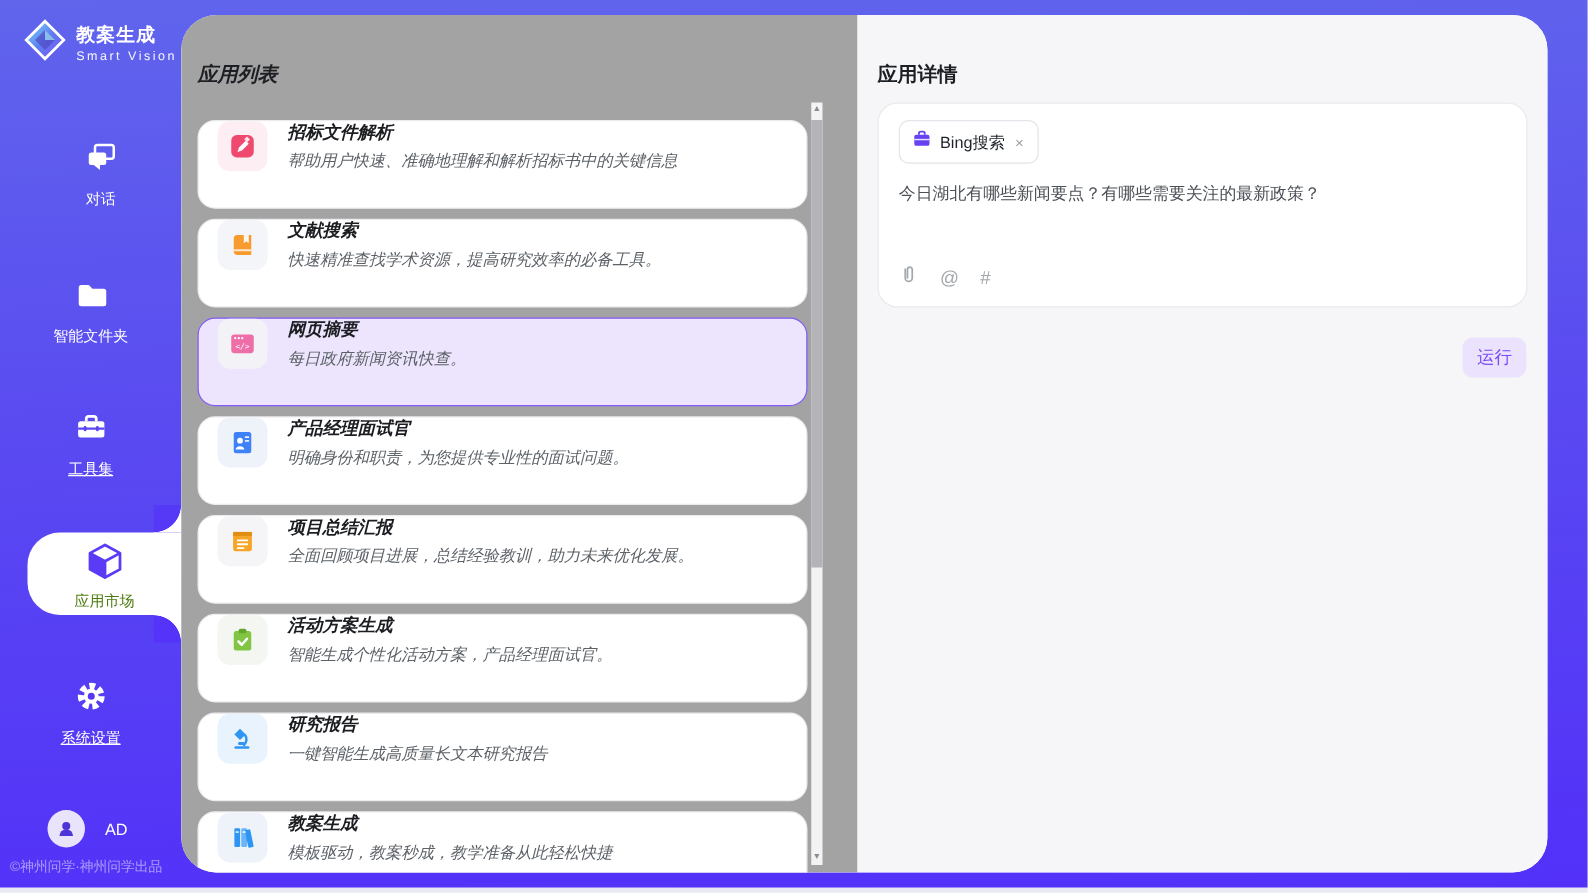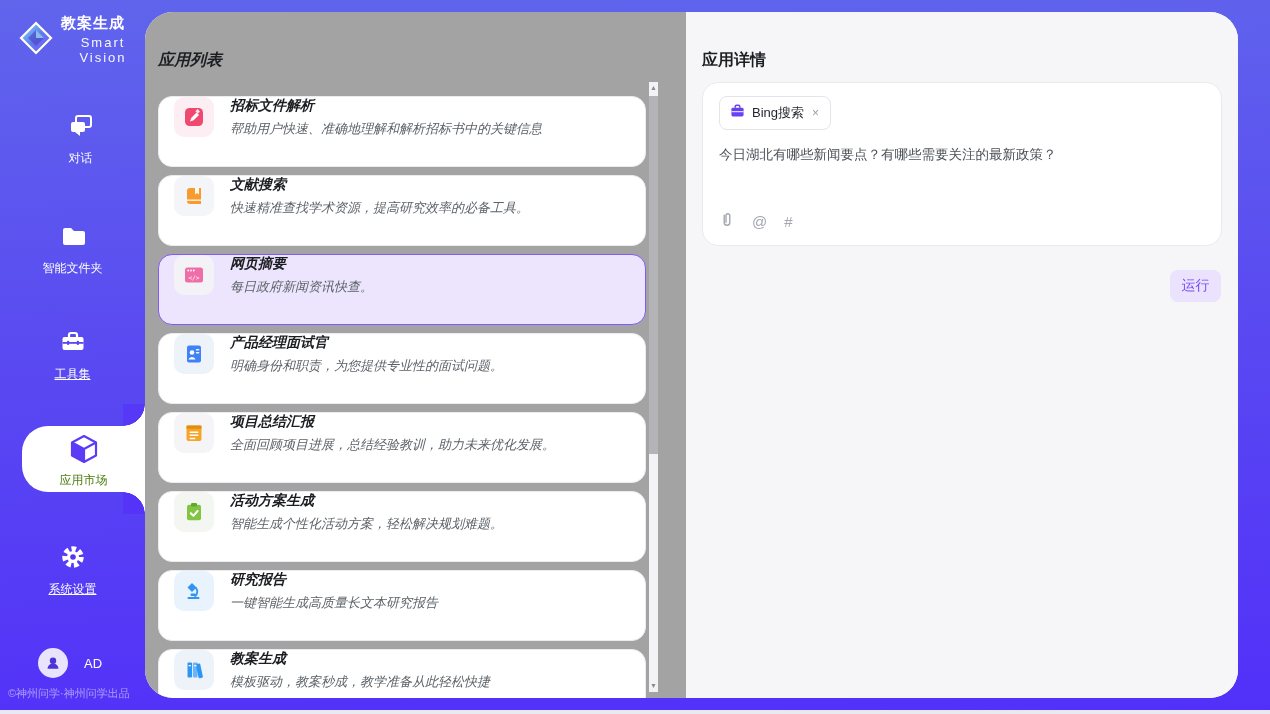--- a/index.html
+++ b/index.html
@@ -4,21 +4,21 @@
 <style>
   * { margin:0; padding:0; box-sizing:border-box; }
   html,body { width:1270px; height:714px; font-family:"Liberation Sans","DejaVu Sans",sans-serif; background:#e9e9f4; overflow:hidden; }
   .frame { position:absolute; top:0; left:0; width:1270px; height:710px;
     background:linear-gradient(178deg,#6065ec 0%,#5a4bf1 45%,#5230f9 100%); }
 
   
   .sidebar { position:absolute; left:0; top:0; width:145px; height:710px; color:#fff; }
   .logo { position:absolute; top:14px; left:18px; display:flex; align-items:center; gap:7px; }
   .logo-name { font-size:15px; font-weight:bold; letter-spacing:1px; }
-  .logo-sub { font-size:13px; letter-spacing:2px; margin-top:2px; opacity:.95;text-align:center; }
+  .logo-sub { font-size:10px; letter-spacing:2px; margin-top:2px; opacity:.95;text-align:center; }
   .nav-item { position:absolute; left:0; width:145px; text-align:center; cursor:pointer; }
   .nav-item .nav-label { display:block; font-size:12px; margin-top:6px; }
   .nav-item .nav-label.underlined { text-decoration:underline; }
   .nav-chat { top:112px;padding-left:16px; } .nav-folder { top:222px; } .nav-tool { top:328px; } .nav-settings { top:543px; }
 
   .nav-active { position:absolute; left:22px; top:426px; width:123px; height:66px;
     background:#fff; border-radius:26px 0 0 26px; text-align:center; cursor:pointer; }
   .nav-active .nav-label { display:block; font-size:12px; color:#4d7c0f; margin-top:2px; }
   .curve { position:absolute; right:0; width:22px; height:22px; }
   .curve-top { top:-22px; background:radial-gradient(circle at 0 0,#5639f6 21.5px,#ffffff 22px); }
@@ -249,21 +249,21 @@
         <div class="card">
           <span class="tile" style="background:#f3f6f1;">
             <svg width="24" height="24" viewBox="0 0 24 24">
               <rect x="5" y="4.8" width="14" height="15.5" rx="2" fill="#82c543"></rect>
               <rect x="9" y="3" width="6" height="3.6" rx="1.2" fill="#63a72b"></rect>
               <path d="M8.8 13.2l2.6 2.6 4.2-4.8" fill="none" stroke="#ffffff" stroke-width="2" stroke-linecap="round" stroke-linejoin="round"></path>
             </svg>
           </span>
           <div class="card-text">
             <div class="card-name">活动方案生成</div>
-            <div class="card-desc">智能生成个性化活动方案，轻松解决规划难题。</div>
+            <div class="card-desc">智能生成个性化活动方案，产品经理面试官。</div>
           </div>
         </div>
 
         <div class="card">
           <span class="tile" style="background:#e8f3fd;">
             <svg width="24" height="24" viewBox="0 0 24 24">
               <path d="M10 4l4.5 4.5-4.5 4.5L5.5 8.5z" fill="#2e96f2"></path>
               <path d="M14 9a6 6 0 0 1-0.8 8" fill="none" stroke="#2e96f2" stroke-width="2" stroke-linecap="round"></path>
               <rect x="5.5" y="18" width="12" height="2" rx="1" fill="#2e96f2"></rect>
               <rect x="8.5" y="14.5" width="5" height="2.4" rx="1" fill="#2e96f2"></rect>

